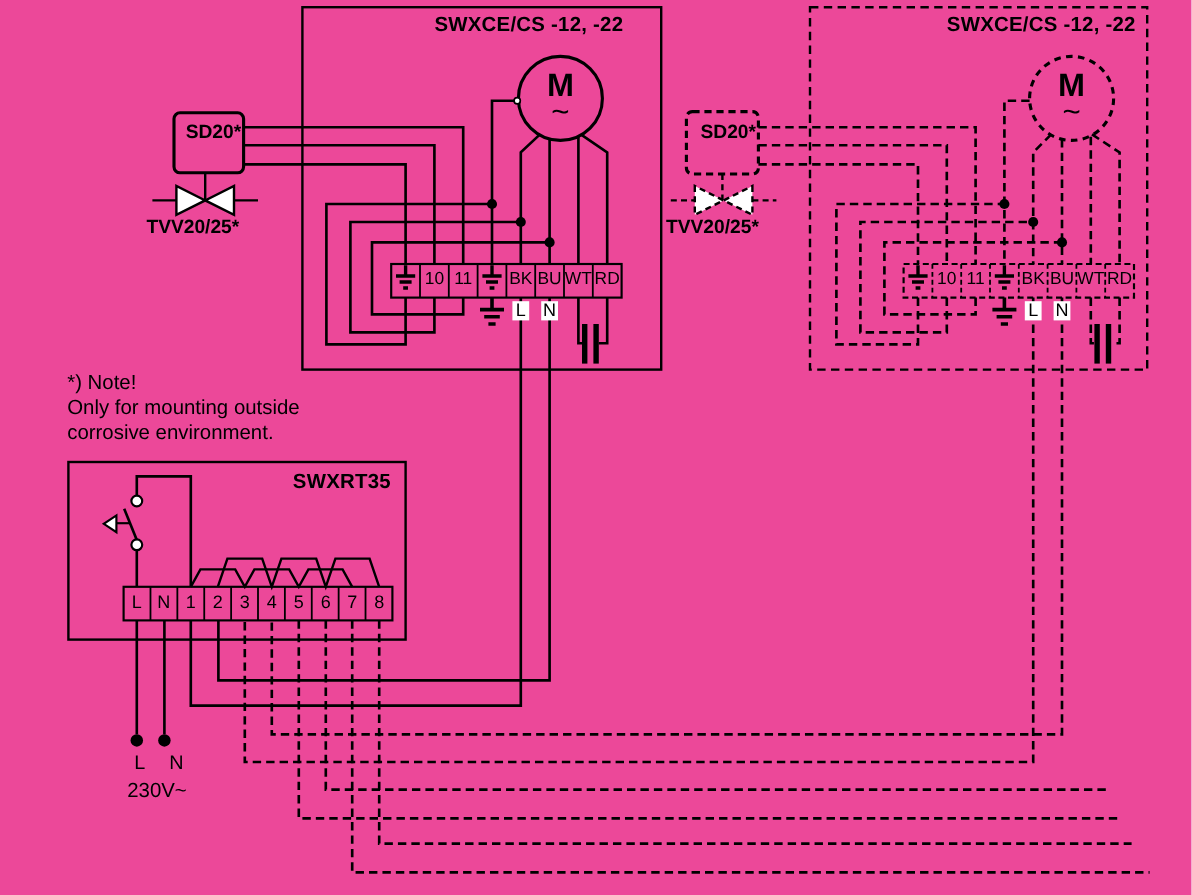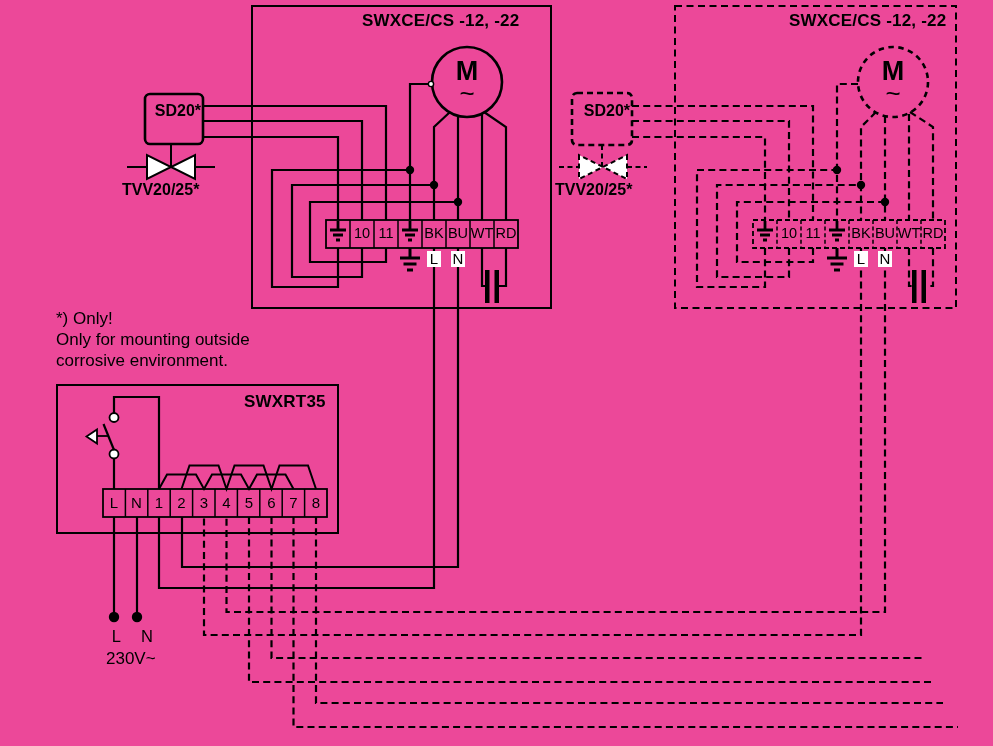--- a/index.html
+++ b/index.html
@@ -196,21 +196,21 @@
 <div class="txt term" style="left:897px;top:226px;width:24px;">WT</div>
 <div class="txt term" style="left:921px;top:226px;width:24px;">RD</div>
 <div class="txt sub" style="left:854px;top:251px;width:14px;">L</div>
 <div class="txt sub" style="left:878px;top:251px;width:14px;">N</div>
 
 <div class="txt bold ctr" style="left:147px;top:103px;width:54px;font-size:16px;">SD20*</div>
 <div class="txt bold" style="left:122px;top:182px;font-size:16px;">TVV20/25*</div>
 <div class="txt bold ctr" style="left:574px;top:103px;width:56px;font-size:16px;">SD20*</div>
 <div class="txt bold" style="left:555px;top:182px;font-size:16px;">TVV20/25*</div>
 
-<div class="txt note" style="left:56px;top:310px;">*) Only!</div>
+<div class="txt note" style="left:56px;top:310px;">*) Note!</div>
 <div class="txt note" style="left:56px;top:331px;">Only for mounting outside</div>
 <div class="txt note" style="left:56px;top:352px;">corrosive environment.</div>
 
 <div class="txt title" style="left:244px;top:393px;width:90px;text-align:left;">SWXRT35</div>
 <div class="txt term" style="left:103px;top:495px;width:22px;font-size:15px;">L</div>
 <div class="txt term" style="left:125.5px;top:495px;width:22px;font-size:15px;">N</div>
 <div class="txt term" style="left:148px;top:495px;width:22px;font-size:15px;">1</div>
 <div class="txt term" style="left:170.5px;top:495px;width:22px;font-size:15px;">2</div>
 <div class="txt term" style="left:193px;top:495px;width:22px;font-size:15px;">3</div>
 <div class="txt term" style="left:215.5px;top:495px;width:22px;font-size:15px;">4</div>

